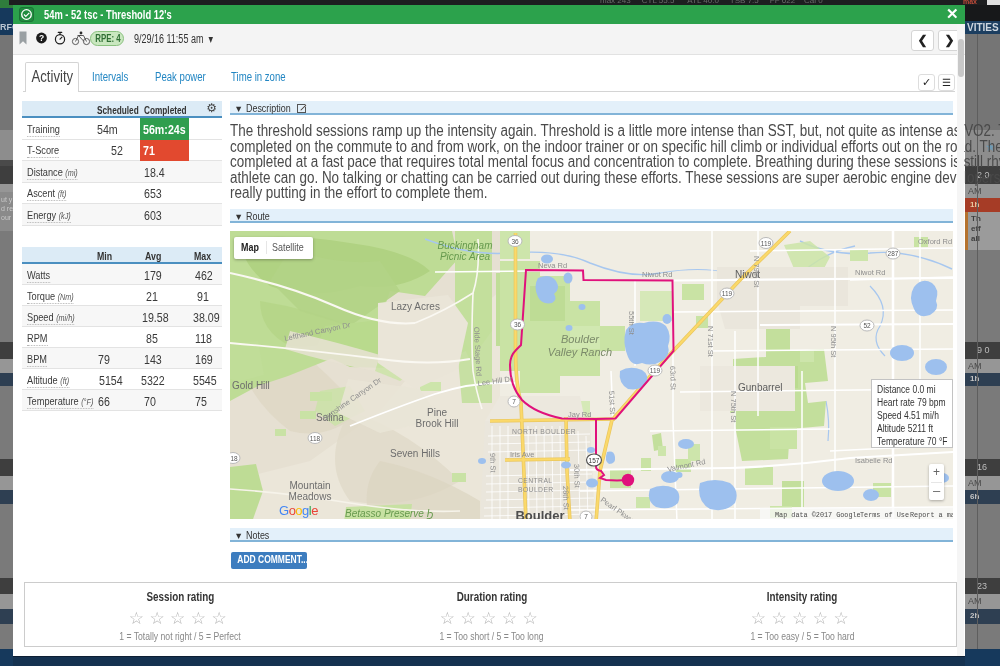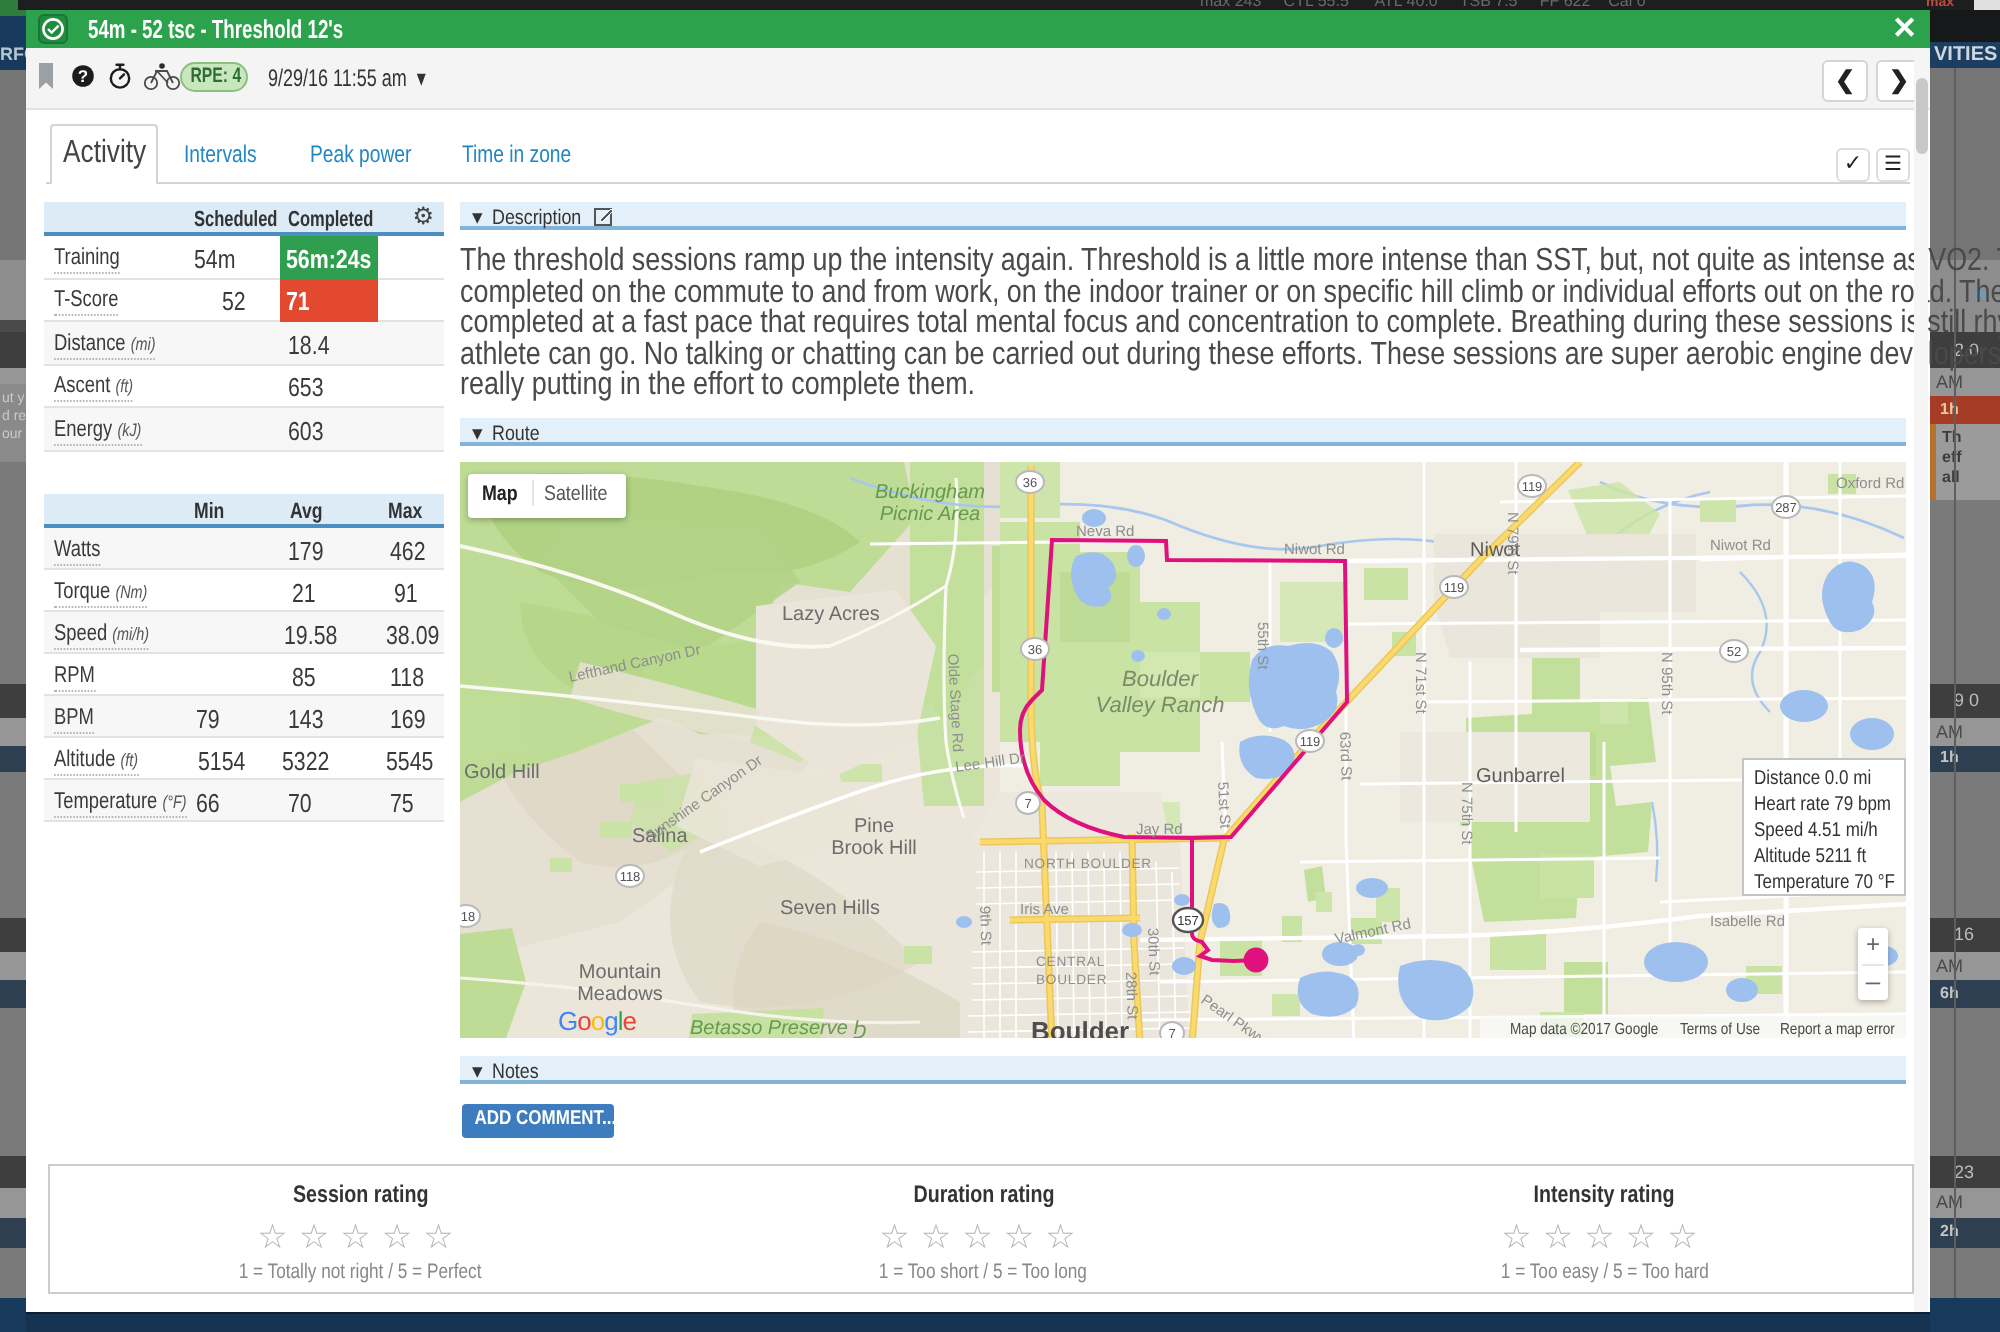--- a/index.html
+++ b/index.html
@@ -570,21 +570,21 @@
   <span class="cx85">Distance 0.0 mi</span><br><span class="cx85">Heart rate 79 bpm</span><br><span class="cx85">Speed 4.51 mi/h</span><br><span class="cx85">Altitude 5211 ft</span><br><span class="cx85">Temperature 70 °F</span>
 </div>
 <div style="position:absolute; left:699px; top:233px; width:15px; height:36px; background:#fff; border-radius:2px; box-shadow:0 1px 3px rgba(0,0,0,0.3);">
   <div style="position:absolute; left:0; top:1px; width:15px; text-align:center; font-size:12px; color:#666;">+</div>
   <div style="position:absolute; left:2px; top:18px; width:11px; height:1px; background:#e6e6e6;"></div>
   <div style="position:absolute; left:0; top:19px; width:15px; text-align:center; font-size:13px; color:#666;">–</div>
 </div>
 <div style="position:absolute; left:8px; top:272px; font-size:13px; font-weight:500; letter-spacing:-0.5px;margin-left:41px;">
   <span style="color:#4285F4;">G</span><span style="color:#EA4335;">o</span><span style="color:#FBBC05;">o</span><span style="color:#4285F4;">g</span><span style="color:#34A853;">l</span><span style="color:#EA4335;">e</span>
 </div>
-<div style="position:absolute; left:510px; top:277px; width:213px; height:14px; background:rgba(250,250,250,0.75); font-size:8px; color:#4a4a4a;">
+<div style="position:absolute; left:530px; top:277px; width:213px; height:14px; background:rgba(250,250,250,0.75); font-size:8px; color:#4a4a4a;font-family:Liberation Mono, monospace;">
   <span style="position:absolute; left:15px; top:2px;" class="cx85">Map data ©2017 Google</span>
   <span style="position:absolute; left:100px; top:2px;" class="cx85">Terms of Use</span>
   <span style="position:absolute; left:150px; top:2px;" class="cx85">Report a map error</span>
 </div>
       </div>
     <div class="secbar" style="top:473px;">
         <span class="t">▾ <span style="margin-left:2px;" class="cx85">Notes</span></span>
       </div>
     <div class="abs" id="addcomment"><span class="cx85" style="transform-origin:50% 50%;">ADD COMMENT...</span></div>
 

